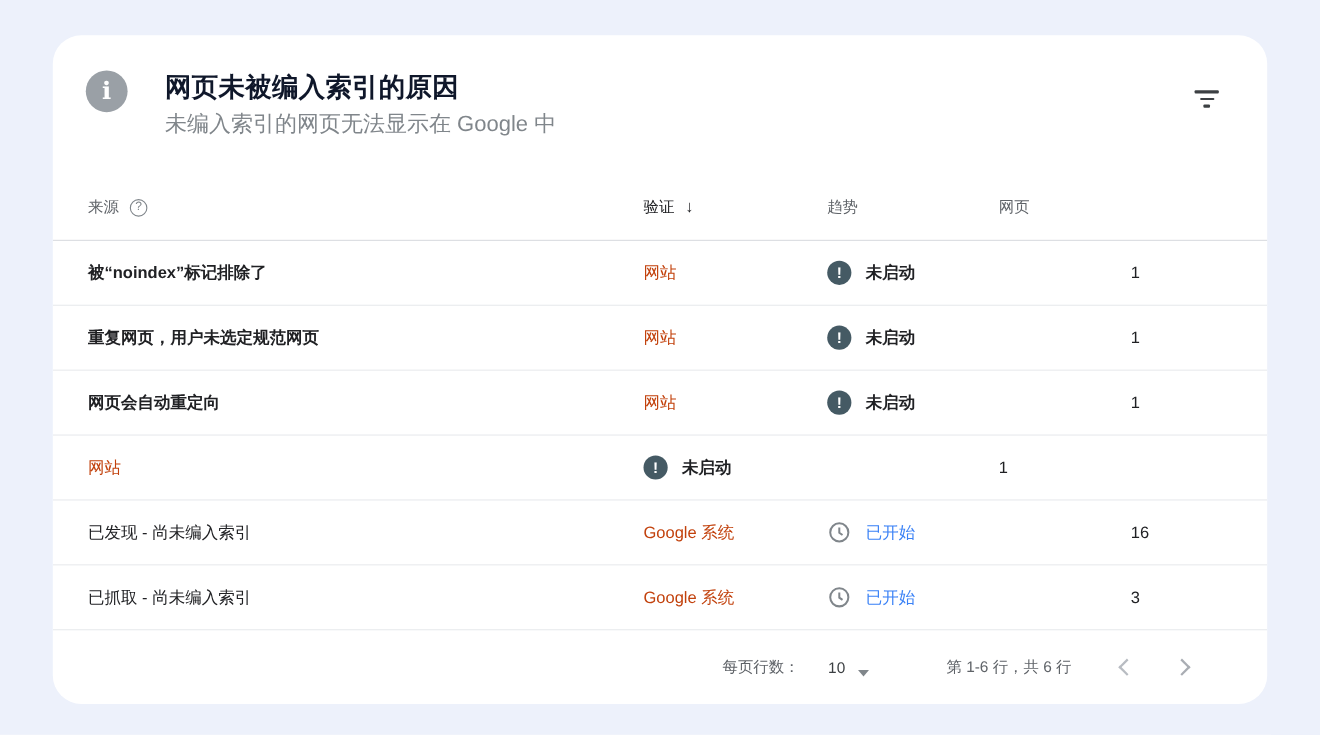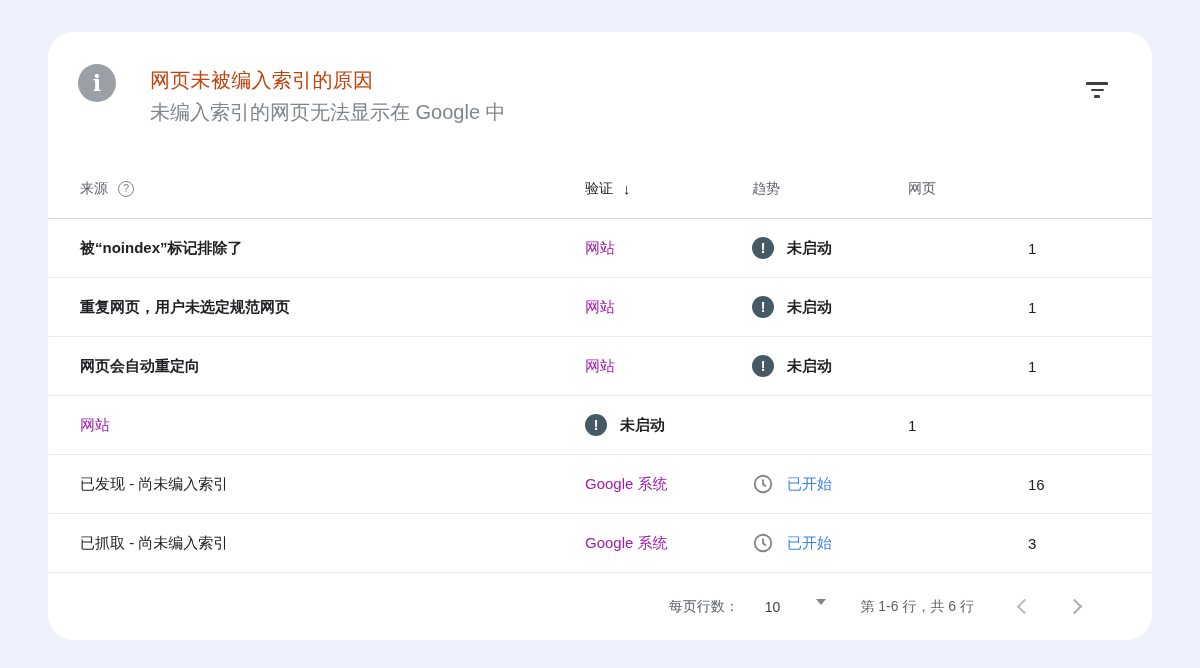--- a/index.html
+++ b/index.html
@@ -30,24 +30,24 @@
     background: #9aa0a6;
     color: #ffffff;
     display: flex; align-items: center; justify-content: center;
     font-size: 22px;
     font-weight: 700;
     font-family: "DejaVu Serif", "Liberation Serif", serif;
     flex: 0 0 auto;
   }
   .header-text { margin-left: 34px; }
   .header-text h1 {
-    font-size: 20px;
-    font-weight: 400;
+    font-size: 24px;
+    font-weight: 700;
     line-height: 32px;
-    color: #c2410c;
+    color: #0f172a;
     letter-spacing: 0.3px;
   }
   .subtitle {
     margin-top: 3px;
     font-size: 20px;
     color: #80868b;
   }
   .filter-btn {
     margin-left: auto;
     margin-top: 12px;
@@ -95,21 +95,21 @@
     align-items: center;
     justify-content: center;
   }
   .th.pages-col, .td.pages { text-align: right; }
   .trow {
     height: 59px;
     border-bottom: 1px solid #e8eaed;
     cursor: pointer;
   }
   .td { font-size: 15px; color: #202124; display: flex; align-items: center; }
-  .td.source { color: #a21caf; }
+  .td.source { color: #c2410c; }
   .trow.not-started .reason, .trow.not-started .vtext { font-weight: 700; }
   .trow.started .vtext { color: #3b82f6; font-weight: 400; }
   .alert-icon {
     width: 22px; height: 22px;
     border-radius: 50%;
     background: #455a64;
     color: #ffffff;
     font-size: 14px;
     font-weight: 700;
     display: inline-flex;
@@ -124,34 +124,33 @@
     height: 67px;
     display: flex;
     align-items: center;
     justify-content: flex-end;
     padding-right: 64px;
     font-size: 14px;
     color: #5f6368;
   }
   .rpp-select {
     display: inline-flex;
-    align-items: flex-start;
+    align-items: flex-end;
     margin-left: 26px;
     cursor: pointer;
     color: #3c4043;
-    gap: 24px;
   }
   .dd-triangle {
     margin-left: 12px;
     width: 0; height: 0;
     border-left: 5.5px solid transparent;
     border-right: 5.5px solid transparent;
     border-top: 6px solid #80868b;
   }
-  .range-text { margin-left: 34px; color: #5f6368; }
+  .range-text { margin-left: 70px; color: #5f6368; }
   .chev {
     display: inline-flex;
     align-items: center;
     justify-content: center;
     width: 24px; height: 24px;
     cursor: pointer;
   }
   .chev.prev { margin-left: 36px; }
   .chev.next { margin-left: 30px; }
   .chev::before {

